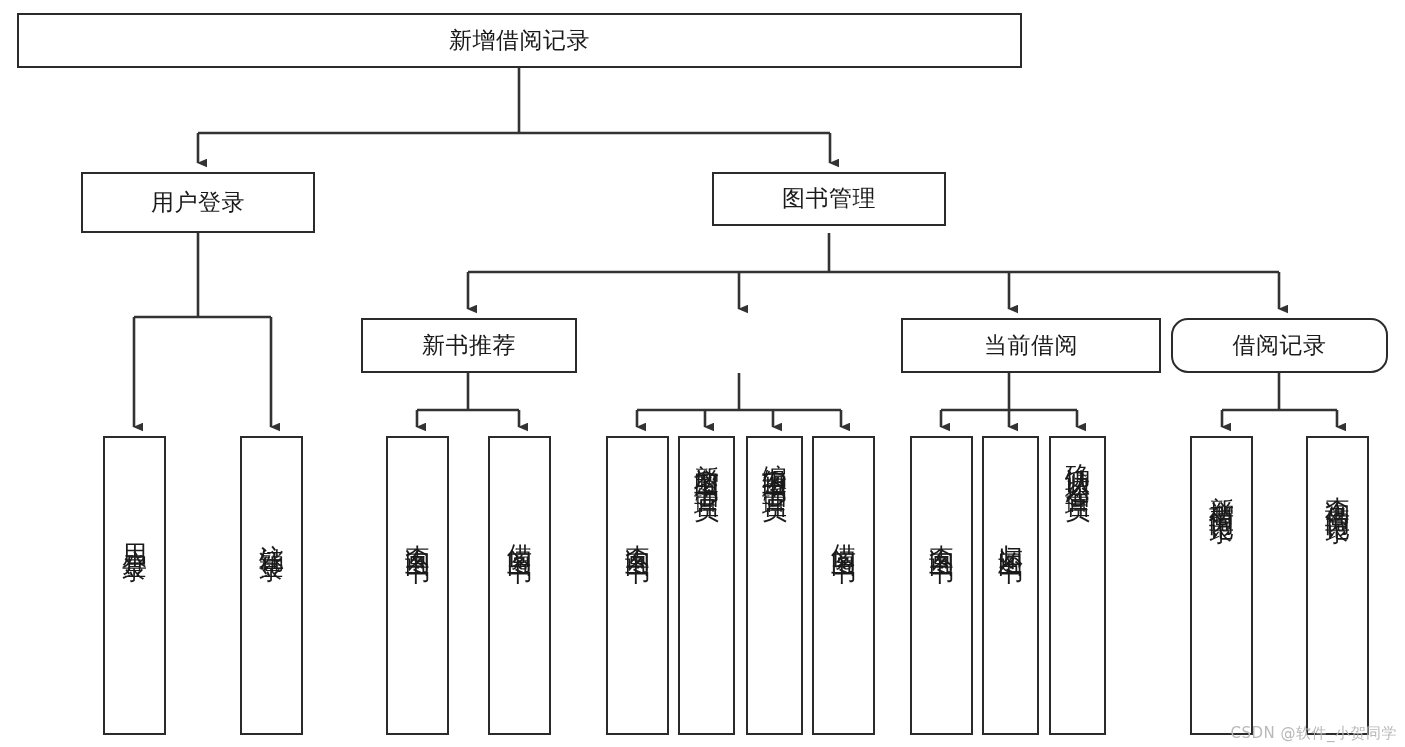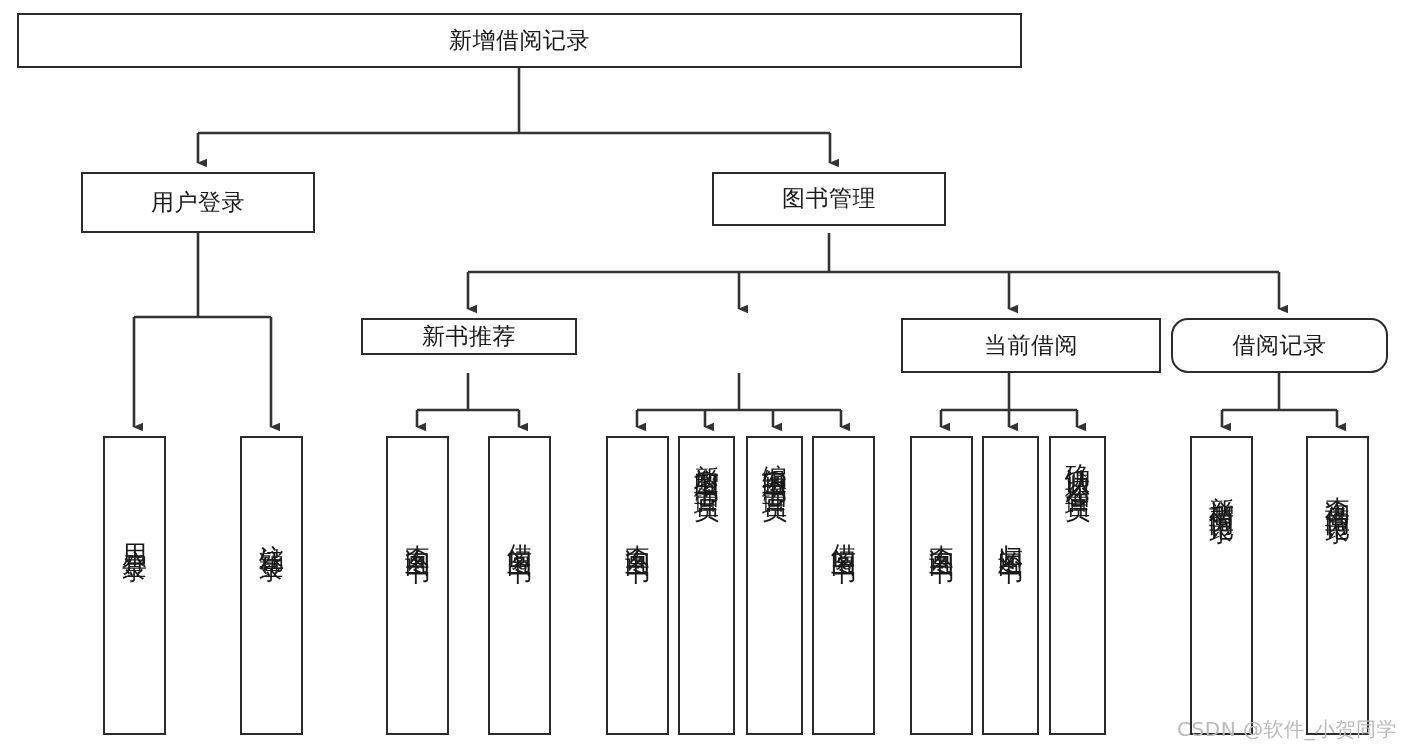--- a/index.html
+++ b/index.html
@@ -57,21 +57,21 @@
     text-orientation: upright;
     font-size: 25px;
     line-height: 1;
     letter-spacing: 5px;
     white-space: nowrap;
   }
   .watermark {
     position: absolute;
     right: 8px;
     bottom: 4px;
-    font-size: 20px;
+    font-size: 15px;
     color: #b9b9b9;
     white-space: nowrap;
     letter-spacing: 0.5px;
   }
 </style>
 </head>
 <body>
 
 <div id="stage">
 
@@ -133,21 +133,21 @@
   </div>
 
   <div class="node-box node-h" style="left:81px; top:172px; width:234px; height:61px;">
     <span class="node-label">用户登录</span>
   </div>
 
   <div class="node-box node-h" style="left:712px; top:172px; width:234px; height:54px;">
     <span class="node-label">图书管理</span>
   </div>
 
-  <div class="node-box node-h" style="left:361px; top:318px; width:216px; height:37px;">
+  <div class="node-box node-h" style="left:361px; top:318px; width:216px; height:55px;">
     <span class="node-label">新书推荐</span>
   </div>
 
 
   <div class="node-box node-h" style="left:901px; top:318px; width:260px; height:55px;">
     <span class="node-label">当前借阅</span>
   </div>
 
   <div class="node-box node-h" style="left:1171px; top:318px; width:217px; height:55px;border-radius:17px;">
     <span class="node-label">借阅记录</span>

